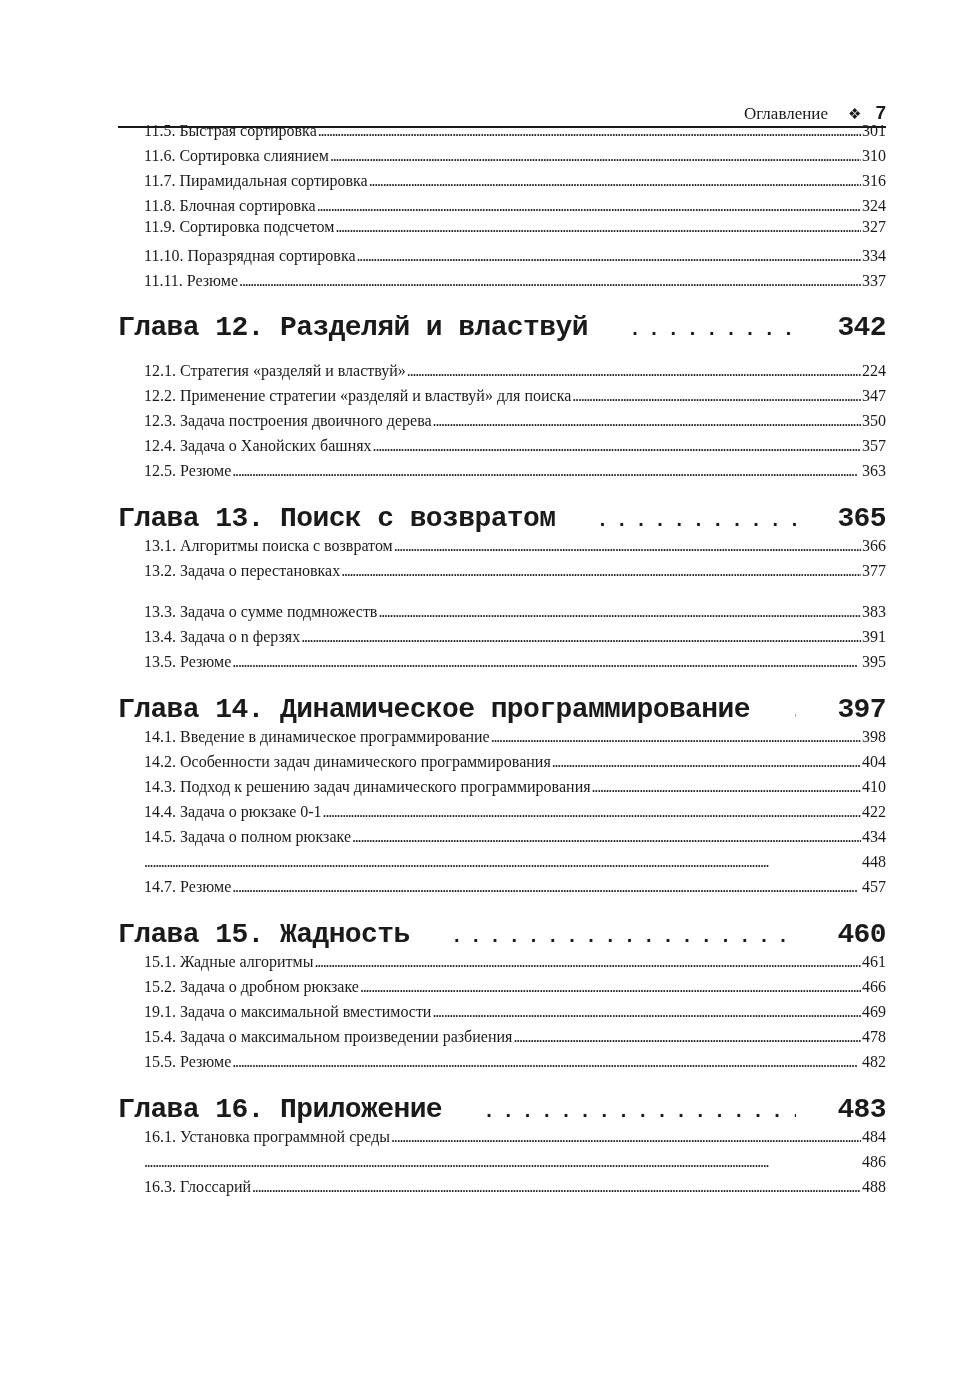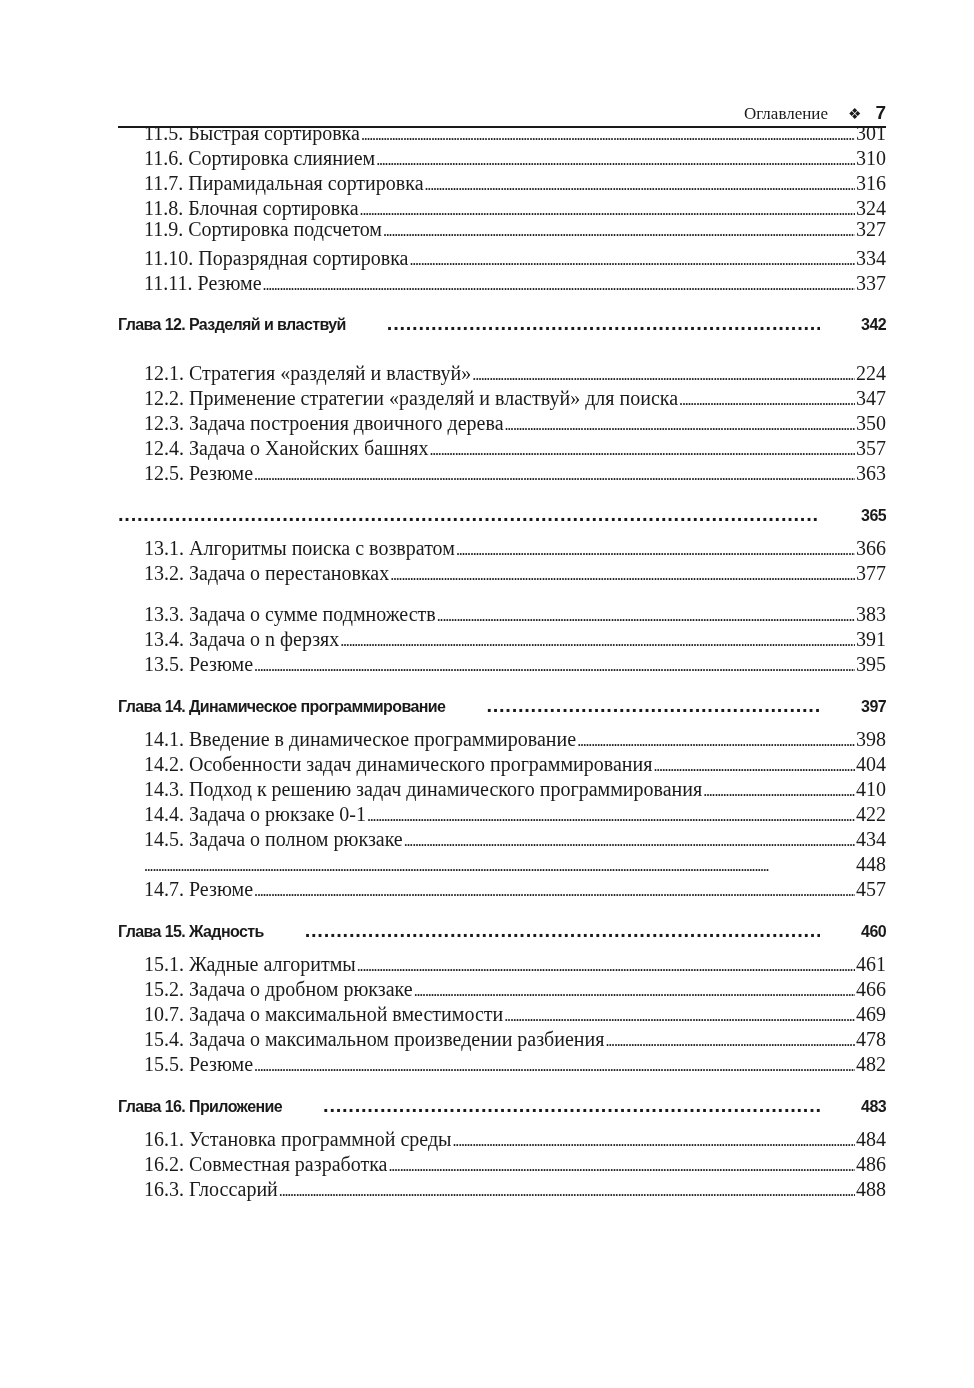--- a/index.html
+++ b/index.html
@@ -18,25 +18,25 @@
   .toc { position: absolute; left: 118px; top: 0; width: 768px; }
   .row { position: absolute; left: 0; width: 768px; display: flex; align-items: baseline; white-space: nowrap; overflow: hidden; }
   .row .label { flex: 0 0 auto; padding-right: 1px; }
   .row .leader { flex: 1 1 auto; overflow: hidden; }
   .row .leader::before {
     content: ". . . . . . . . . . . . . . . . . . . . . . . . . . . . . . . . . . . . . . . . . . . . . . . . . . . . . . . . . . . . . . . . . . . . . . . . . . . . . . . . . . . . . . . . . . . . . . . . . . . . . . . . . . . . . . . . . . . . . . . . . . . . . . . . . . . . . . . . . . . . . . . . . . . . . . . . . . . . . . . . . . . . . . . . . . . . . . . . . . . . . . . . . . . . . . . . . . . . . . . . . . . . . . . . . . . . . . . . . . . . . . .";
     letter-spacing: -2.2px;
   }
   .row .page { flex: 0 0 auto; padding-left: 1px; }
   .sub {
-    font-family: "Liberation Serif", serif; font-size: 20px; padding-left: 26px; box-sizing: border-box; height: 25px;
+    font-family: "Liberation Serif", serif; font-size: 16px; padding-left: 26px; box-sizing: border-box; height: 25px;
   }
   .sub .leader::before { letter-spacing: -2.6px; font-size: 16px; }
   .chap {
-    font-family: Liberation Sans, sans-serif; font-weight: bold; font-size: 16px; height: 32px;
+    font-family: Liberation Mono, monospace; font-weight: bold; font-size: 28px; height: 32px;
     letter-spacing: -0.6px;
     gap: 40px;
   }
   .chap .leader::before { letter-spacing: -2.4px; font-size: 20px; }
 </style>
 </head>
 <body>
 
 <div class="header">
   <div class="header-inner">
@@ -109,20 +109,21 @@
       <span class="leader"></span>
       <span class="page">357</span>
     </div>
   <div class="row sub" style="top:462px">
       <span class="label">12.5. Резюме</span>
       <span class="leader"></span>
       <span class="page">363</span>
     </div>
 
   <div class="row chap" style="top:503px">
+      <span class="label">Глава 13. Поиск с возвратом</span>
       <span class="leader"></span>
       <span class="page">365</span>
     </div>
   <div class="row sub" style="top:537px">
       <span class="label">13.1. Алгоритмы поиска с возвратом</span>
       <span class="leader"></span>
       <span class="page">366</span>
     </div>
   <div class="row sub" style="top:562px">
       <span class="label">13.2. Задача о перестановках</span>
@@ -194,21 +195,21 @@
       <span class="label">15.1. Жадные алгоритмы</span>
       <span class="leader"></span>
       <span class="page">461</span>
     </div>
   <div class="row sub" style="top:978px">
       <span class="label">15.2. Задача о дробном рюкзаке</span>
       <span class="leader"></span>
       <span class="page">466</span>
     </div>
   <div class="row sub" style="top:1003px">
-      <span class="label">10.7. Задача о максимальной вместимости</span>
+      <span class="label">19.1. Задача о максимальной вместимости</span>
       <span class="leader"></span>
       <span class="page">469</span>
     </div>
   <div class="row sub" style="top:1028px">
       <span class="label">15.4. Задача о максимальном произведении разбиения</span>
       <span class="leader"></span>
       <span class="page">478</span>
     </div>
   <div class="row sub" style="top:1053px">
       <span class="label">15.5. Резюме</span>
@@ -220,21 +221,20 @@
       <span class="label">Глава 16. Приложение</span>
       <span class="leader"></span>
       <span class="page">483</span>
     </div>
   <div class="row sub" style="top:1128px">
       <span class="label">16.1. Установка программной среды</span>
       <span class="leader"></span>
       <span class="page">484</span>
     </div>
   <div class="row sub" style="top:1153px">
-      <span class="label">16.2. Совместная разработка</span>
       <span class="leader"></span>
       <span class="page">486</span>
     </div>
   <div class="row sub" style="top:1178px">
       <span class="label">16.3. Глоссарий</span>
       <span class="leader"></span>
       <span class="page">488</span>
     </div>
 </div>
 

